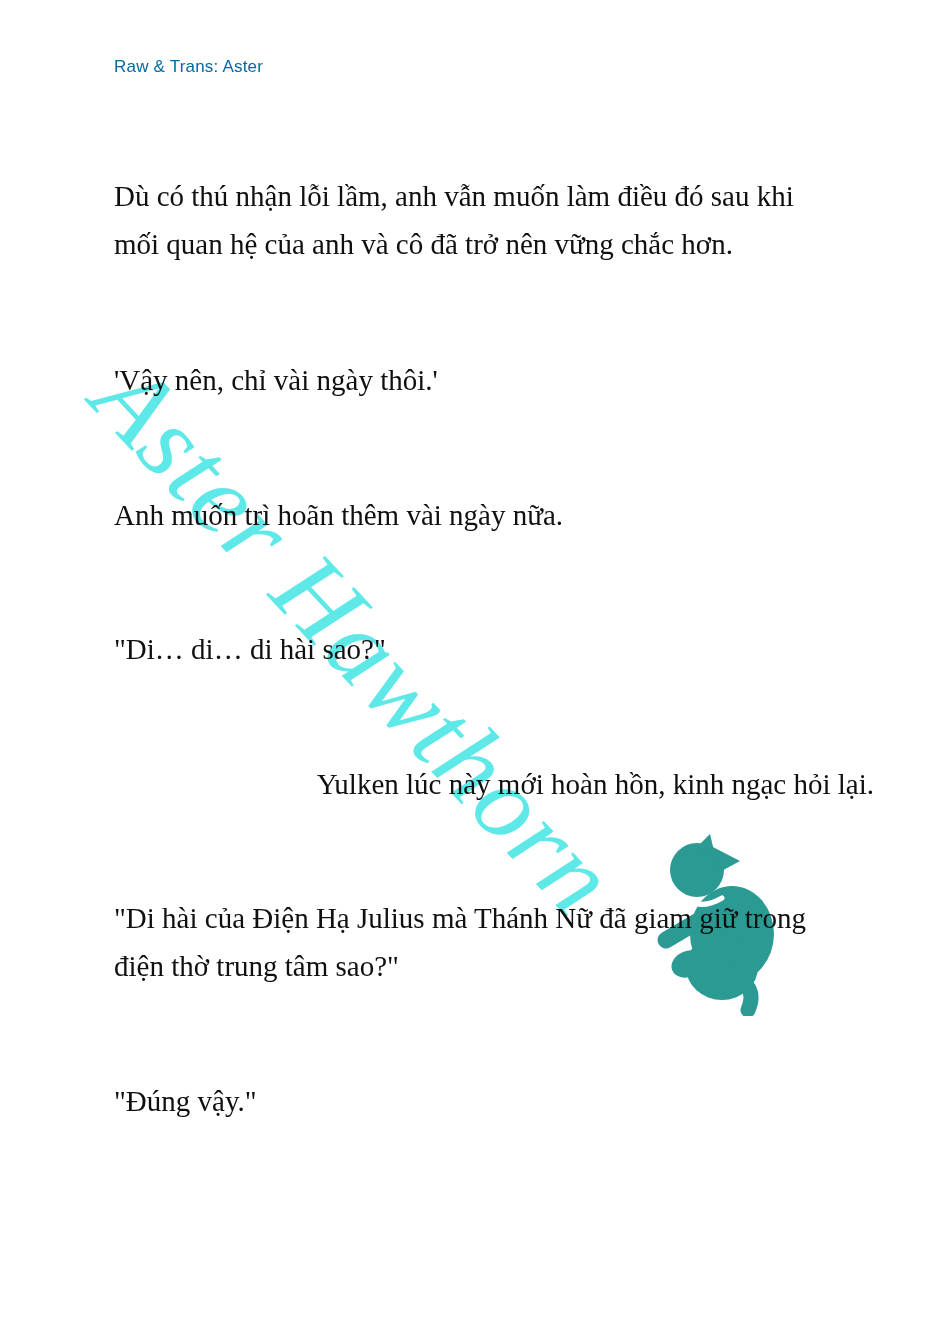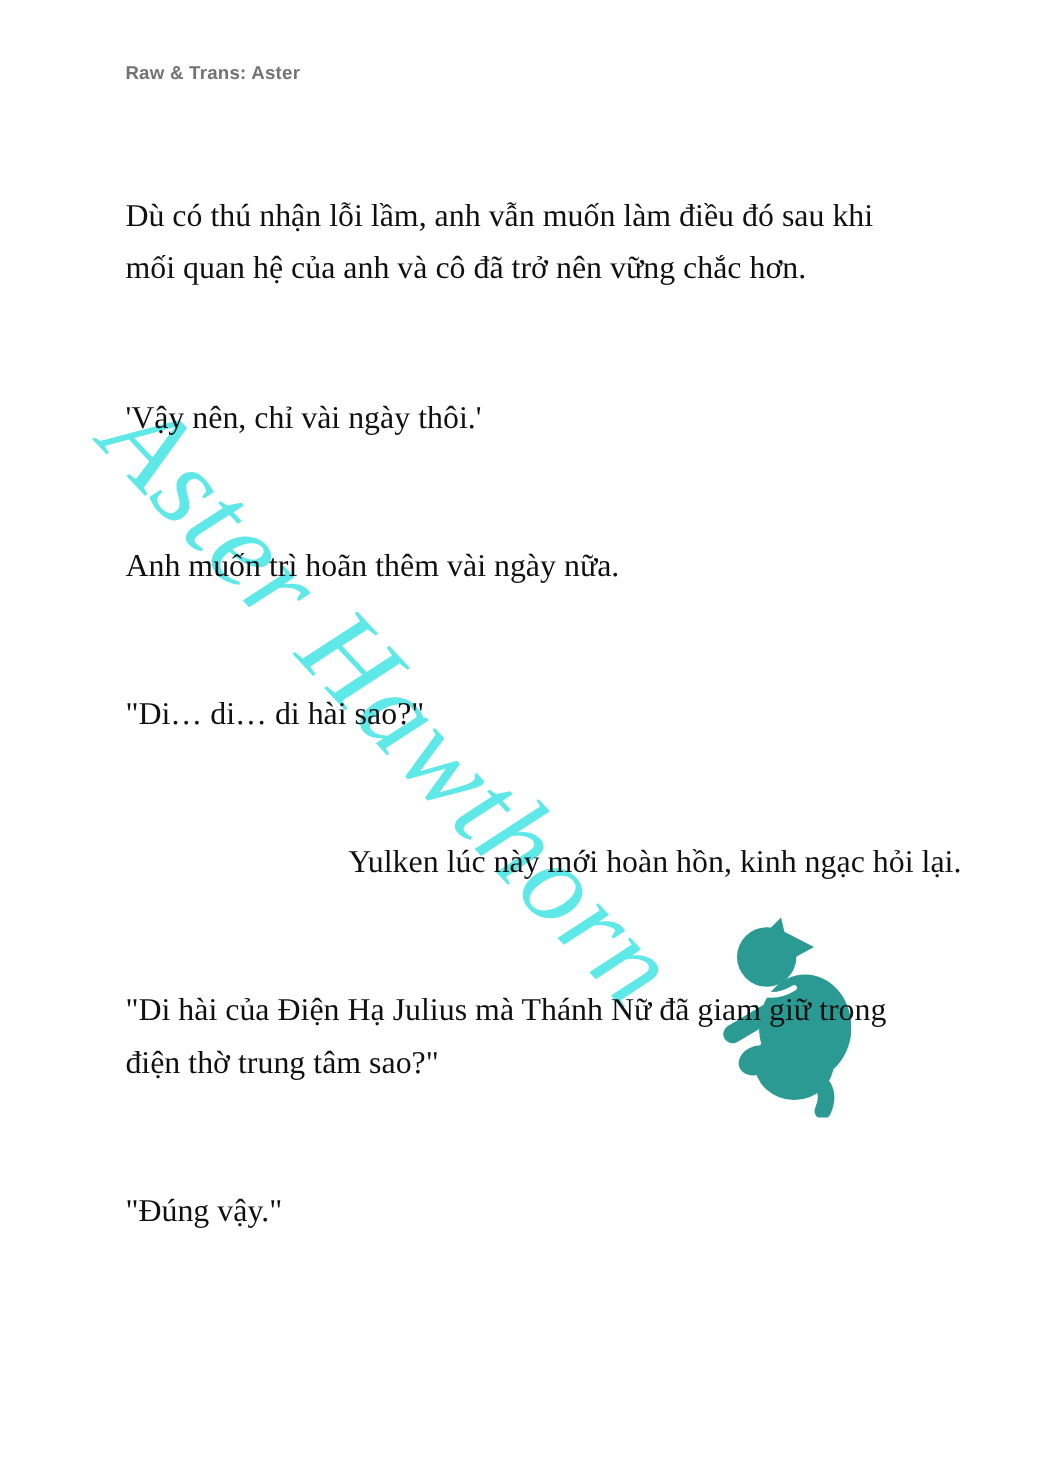--- a/index.html
+++ b/index.html
@@ -12,24 +12,23 @@
   }
   .page {
     position: absolute; inset: 0;
     background: #ffffff;
   }
   .credit {
     position: absolute;
     left: 114px; top: 57px;
     font-family: "Liberation Sans", sans-serif;
     font-size: 17px;
-    color: #737373;
+    color: #0369a1;
     letter-spacing: 0.2px;
     z-index: 3;
-    font-weight: bold;
   }
   .watermark {
     position: absolute;
     left: 158px; top: 338px;
     transform: rotate(47deg);
     transform-origin: left top;
     font-family: "Liberation Serif", serif;
     font-style: italic;
     font-size: 106px;
     letter-spacing: 2px;

